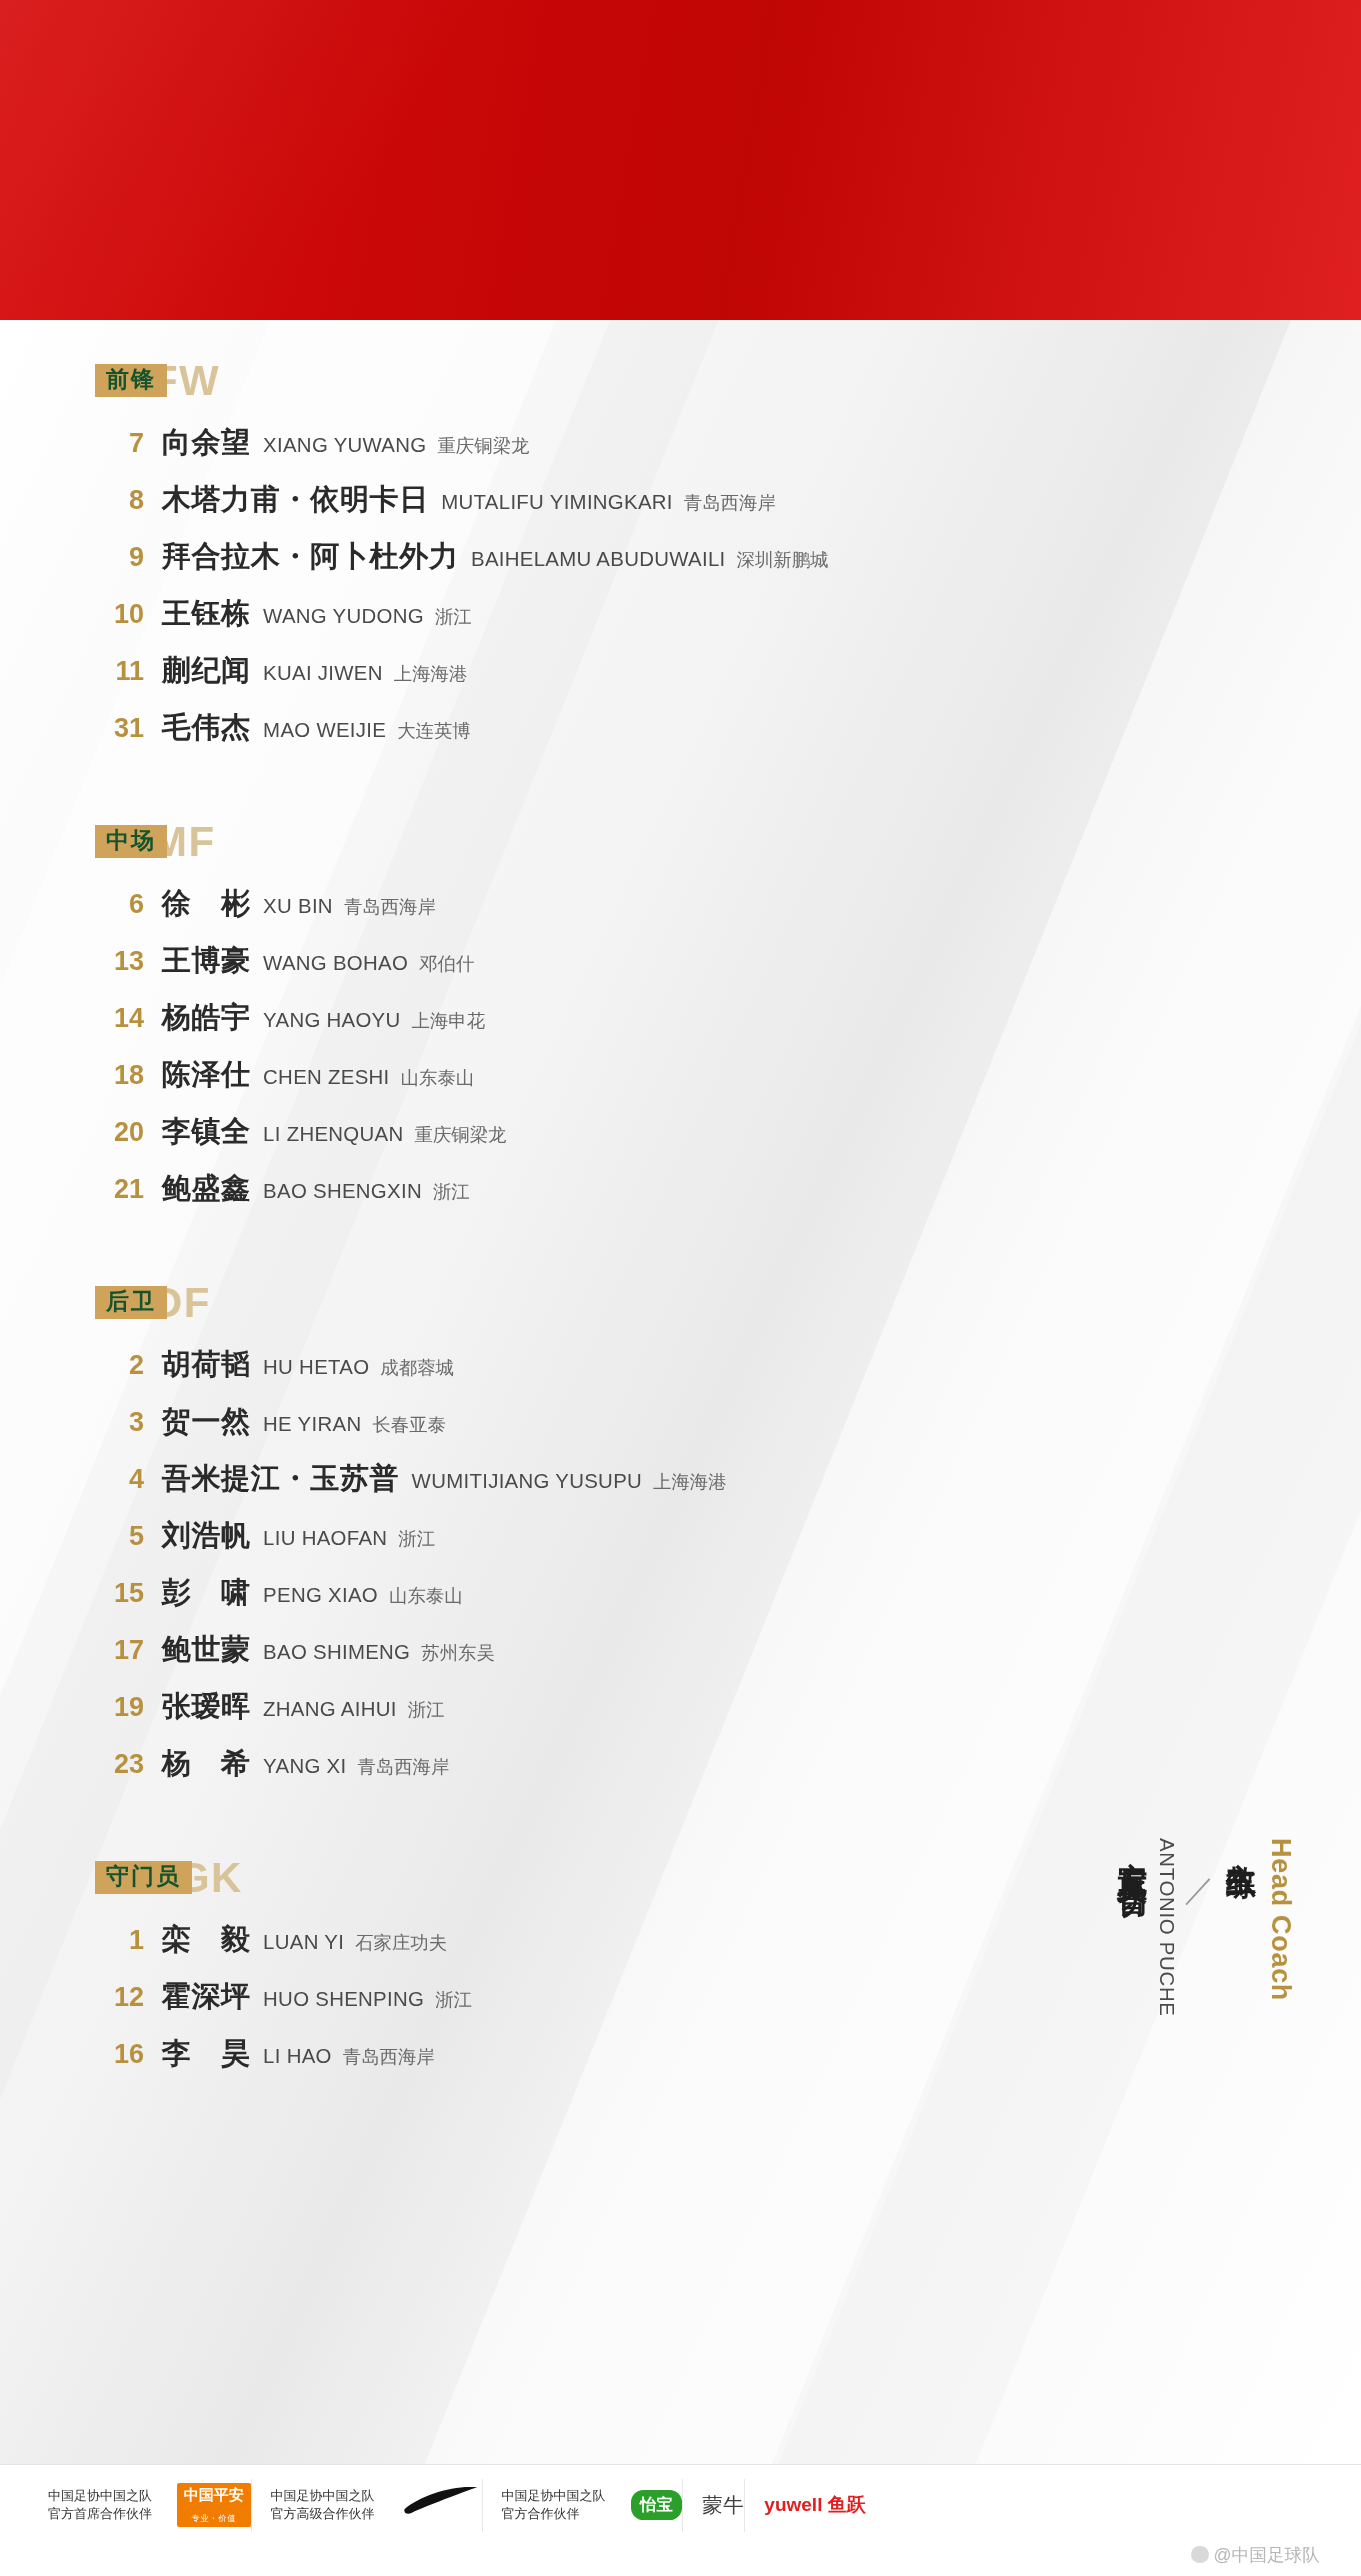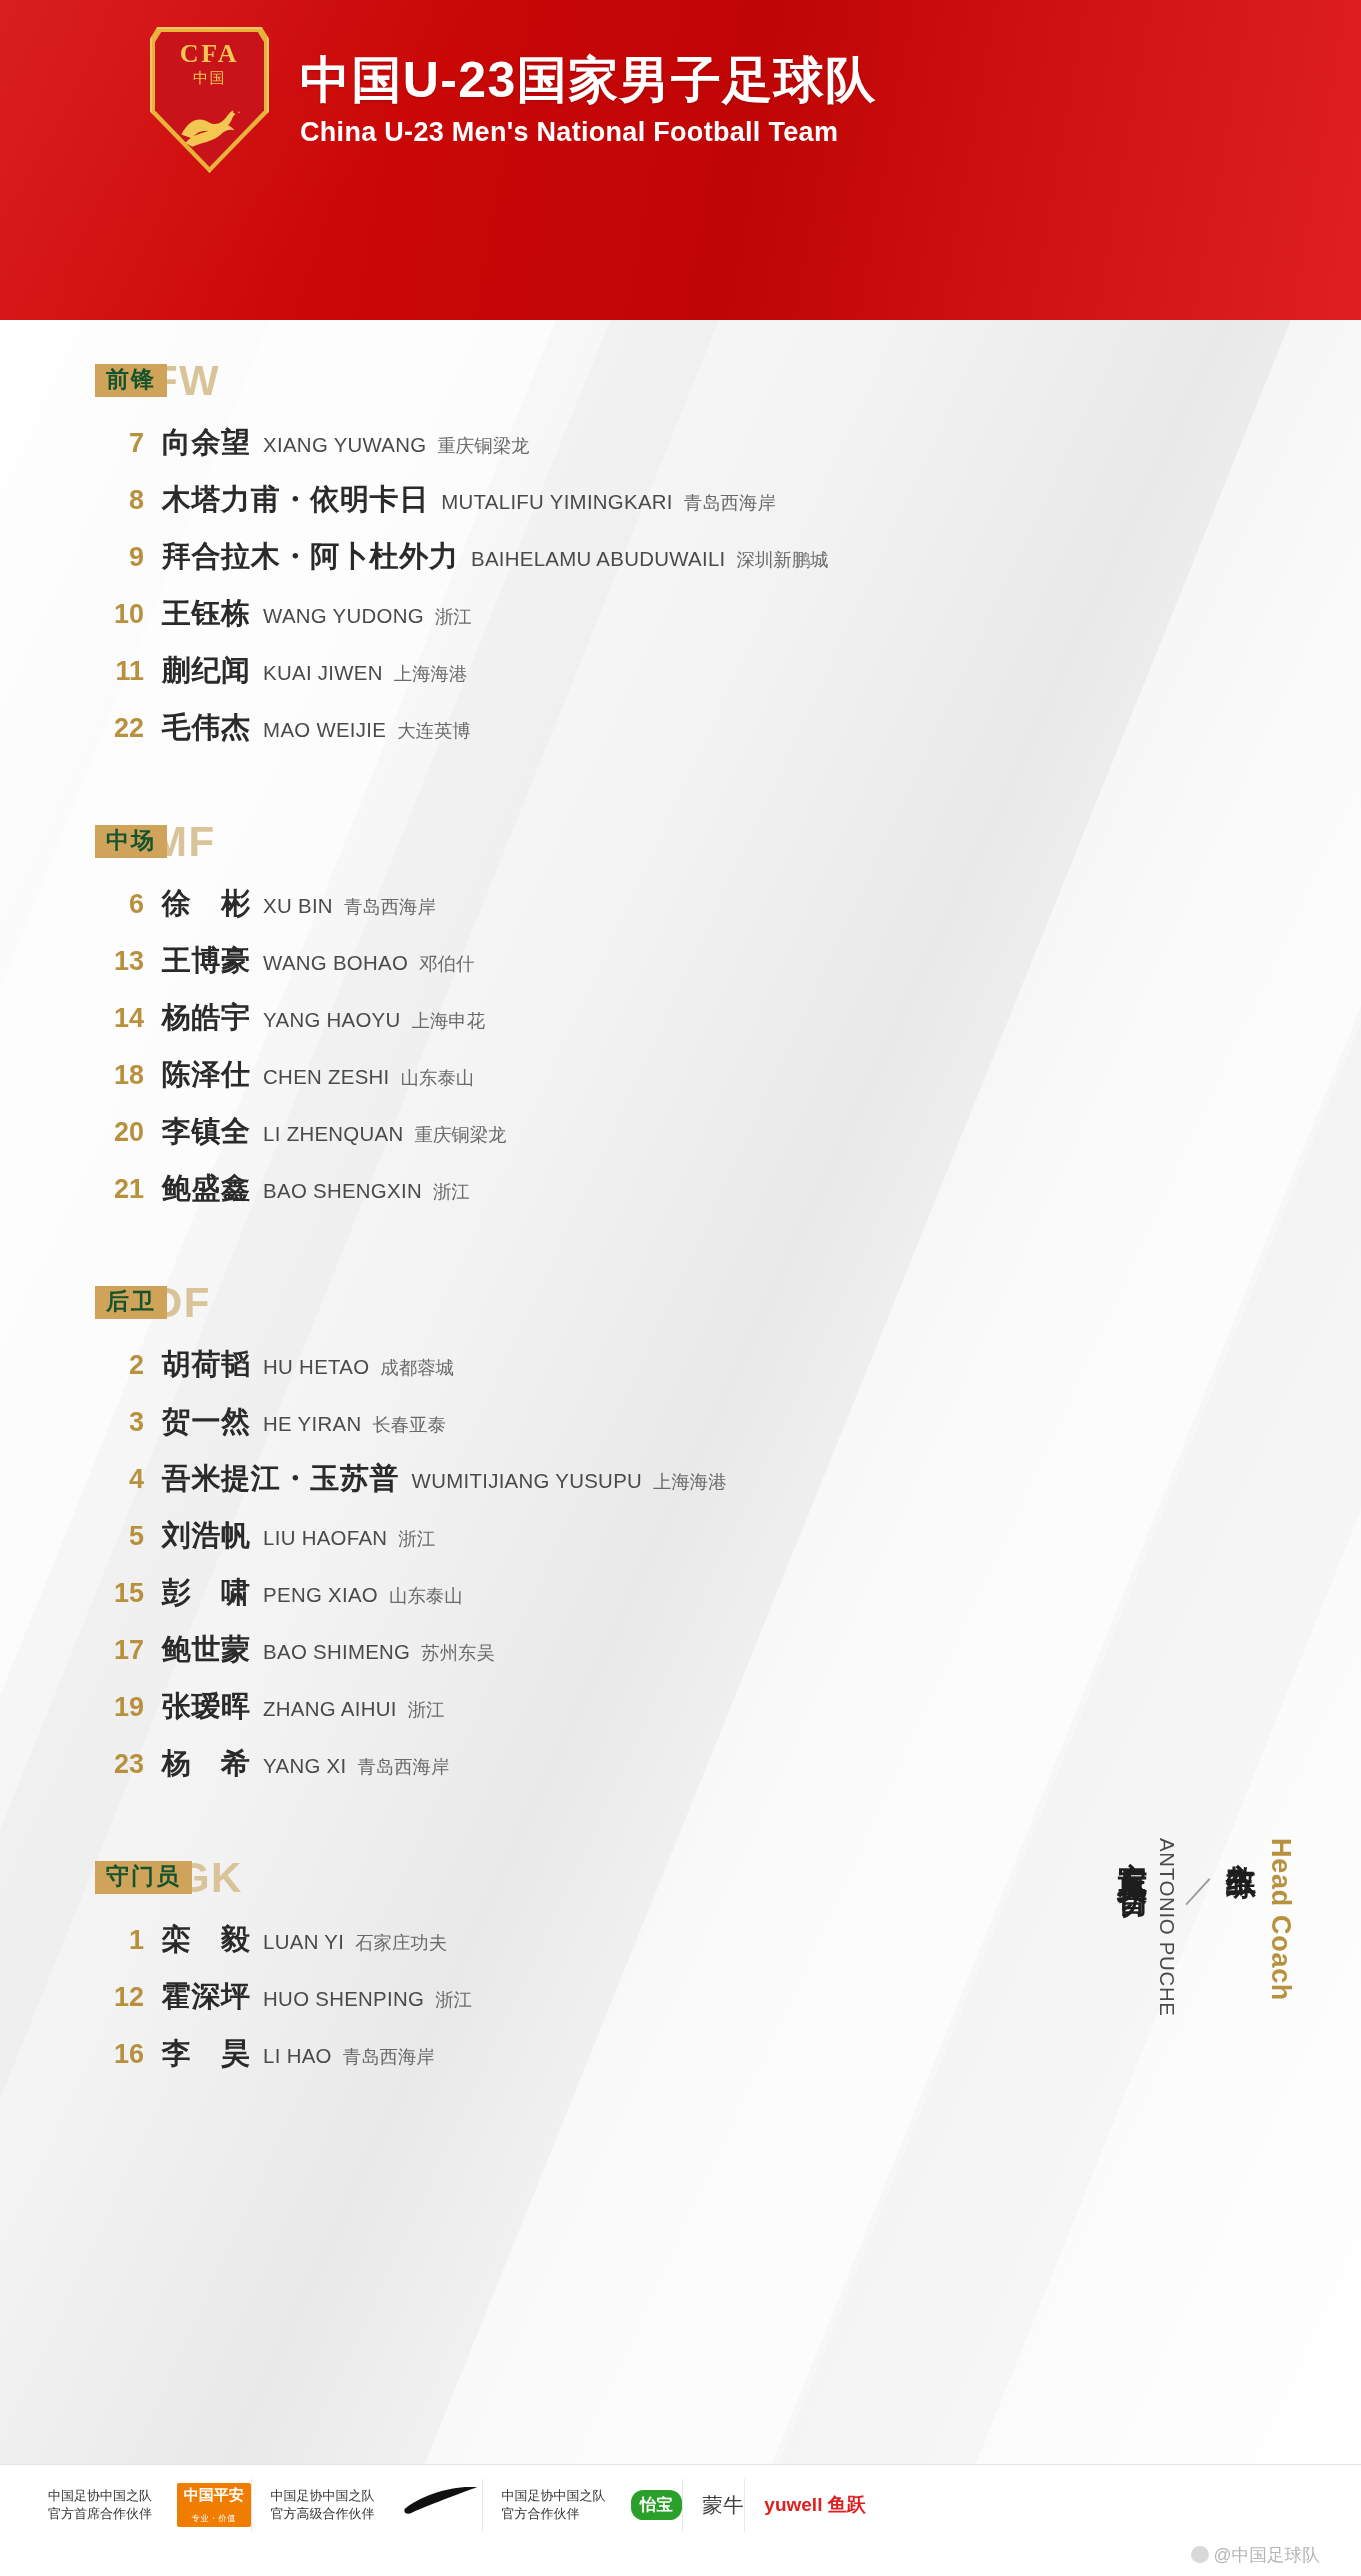--- a/index.html
+++ b/index.html
@@ -290,39 +290,20 @@
   .wb-dot {
     width:17.7px; height:17.7px; border-radius:50%;
     background:#d9d9d9; display:inline-block;
   }
 </style>
 </head>
 <body>
 
 <div class="header">
   <div class="header-sheen"></div>
-  <div class="header-inner">
-
-    <div class="crest">
-      <div class="shield"></div>
-      <div class="shield-inner"></div>
-      <div class="cfa">CFA</div>
-      <div class="cn">中国</div>
-      <svg class="dragon" viewBox="0 0 104 86">
-        <path d="M10 62 C22 40, 36 36, 50 44 C60 50, 70 46, 78 34 C84 25, 92 24, 96 30 C90 30, 86 34, 84 40 C78 54, 64 62, 52 58 C42 55, 32 58, 26 68 Z" fill="#f3c752"></path>
-        <path d="M16 74 C30 58, 48 60, 62 52 C74 45, 82 48, 88 56 C80 54, 74 56, 68 62 C56 73, 38 74, 26 80 Z" fill="#f3c752"></path>
-        <circle cx="90" cy="28" r="4" fill="#c8131a"></circle>
-      </svg>
-    </div>
-
-    <div class="titles">
-      <div class="title-cn">中国U-23国家男子足球队</div>
-      <div class="title-en">China U-23 Men's National Football Team</div>
-    </div>
-  </div>
 </div>
 
 <div class="sheet">
   <div class="diag d1"></div>
   <div class="diag d2"></div>
   <div class="diag d3"></div>
   <div class="diag d4"></div>
 
   <div class="content" id="sections-root">
       <div class="section">
@@ -355,21 +336,21 @@
             <span class="name-en">WANG YUDONG</span>
             <span class="club">浙江</span>
           </div>
           <div class="row">
             <span class="num">11</span>
             <span class="name-cn">蒯纪闻</span>
             <span class="name-en">KUAI JIWEN</span>
             <span class="club">上海海港</span>
           </div>
           <div class="row">
-            <span class="num">22</span>
+            <span class="num">31</span>
             <span class="name-cn">毛伟杰</span>
             <span class="name-en">MAO WEIJIE</span>
             <span class="club">大连英博</span>
           </div>
         </div>
       </div>
       <div class="section">
         <div class="section-head">
           <span class="sec-cn">中场</span>
           <span class="sec-en">MF</span>

